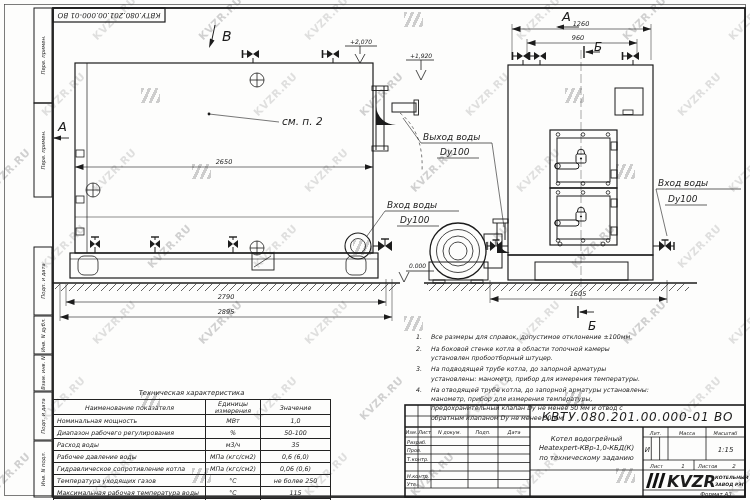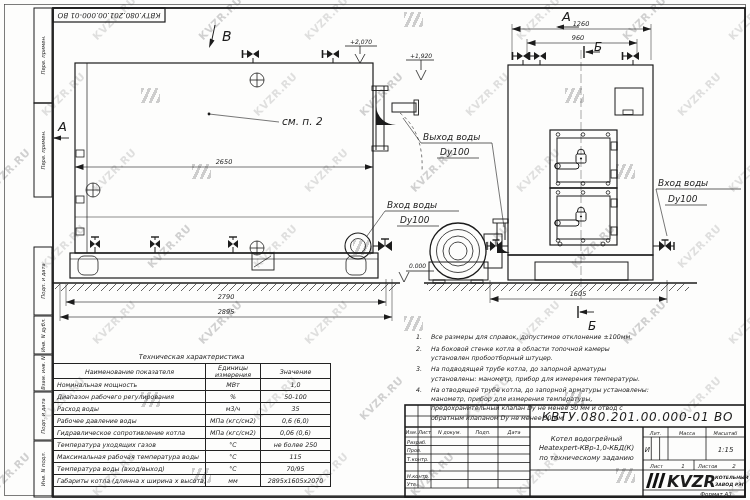--- a/index.html
+++ b/index.html
@@ -9,21 +9,21 @@
   #wm-layer{position:absolute;inset:0;z-index:1;pointer-events:none;}
   .wm-text{position:absolute;transform:rotate(-45deg);font:bold 10.5px "DejaVu Sans",sans-serif;
            color:#c2c2c2;letter-spacing:.5px;white-space:nowrap;}
   .wm-glyph{position:absolute;width:19px;height:15px;
             background:repeating-linear-gradient(115deg,#bdbdbd 0 3px,transparent 3px 6.5px);}
   
   #drawing{position:absolute;left:0;top:0;z-index:2;}
   #drawing text{font-family:"DejaVu Sans",sans-serif;font-style:italic;fill:#1c1c1c;}
   
   .tech{position:absolute;left:53px;top:352px;width:277px;z-index:3;}
-  .tech-title{font:italic 6.8px "DejaVu Sans",sans-serif;text-align:center;height:11px;line-height:11px;}
+  .tech-title{font:italic 6.8px "DejaVu Sans",sans-serif;text-align:center;height:11px;line-height:11px;margin-top:36px;}
   .tech table{border-collapse:collapse;width:277px;table-layout:fixed;}
   .tech th,.tech td{border:1px solid #222;font:italic 6.3px "DejaVu Sans",sans-serif;
                     padding:0 3px;height:11px;overflow:hidden;white-space:nowrap;}
   .tech th{font-weight:normal;text-align:center;white-space:normal;line-height:1.15;}
   .tech td.c{text-align:center;}
   
   .notes{position:absolute;left:416px;top:332px;width:233px;z-index:3;}
   .note{display:flex;margin-bottom:2.5px;font:italic 6.3px "DejaVu Sans",sans-serif;line-height:1.45;}
   .nnum{width:15px;flex:none;}
 </style>

